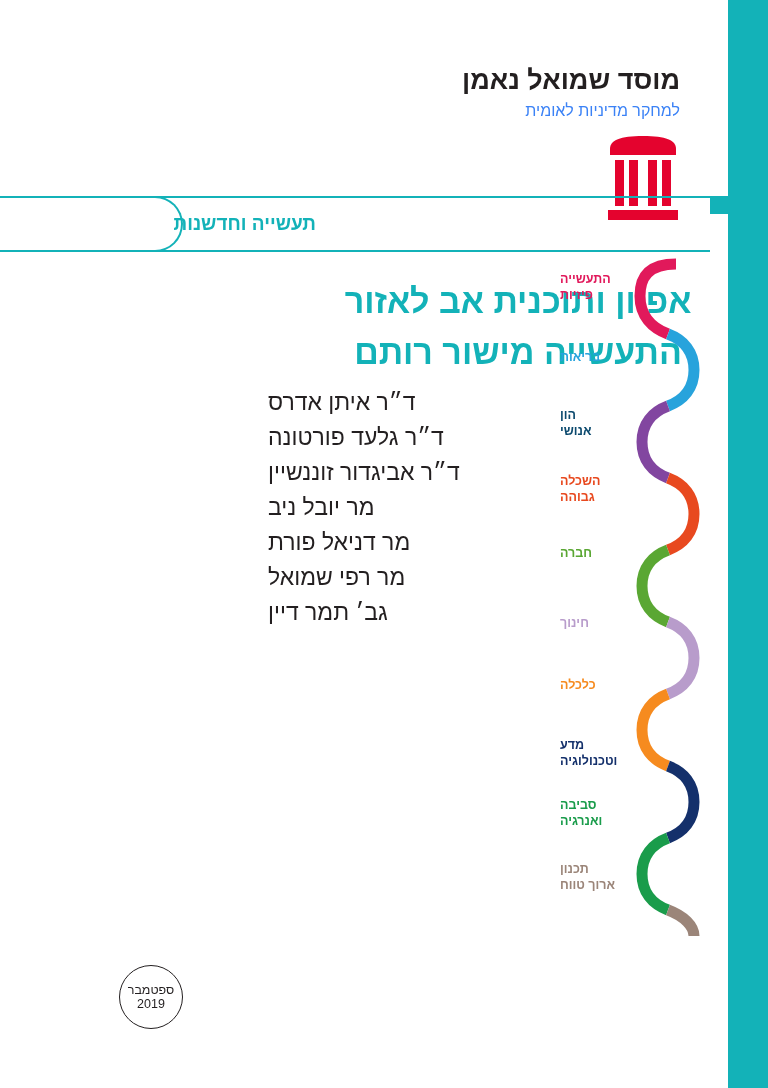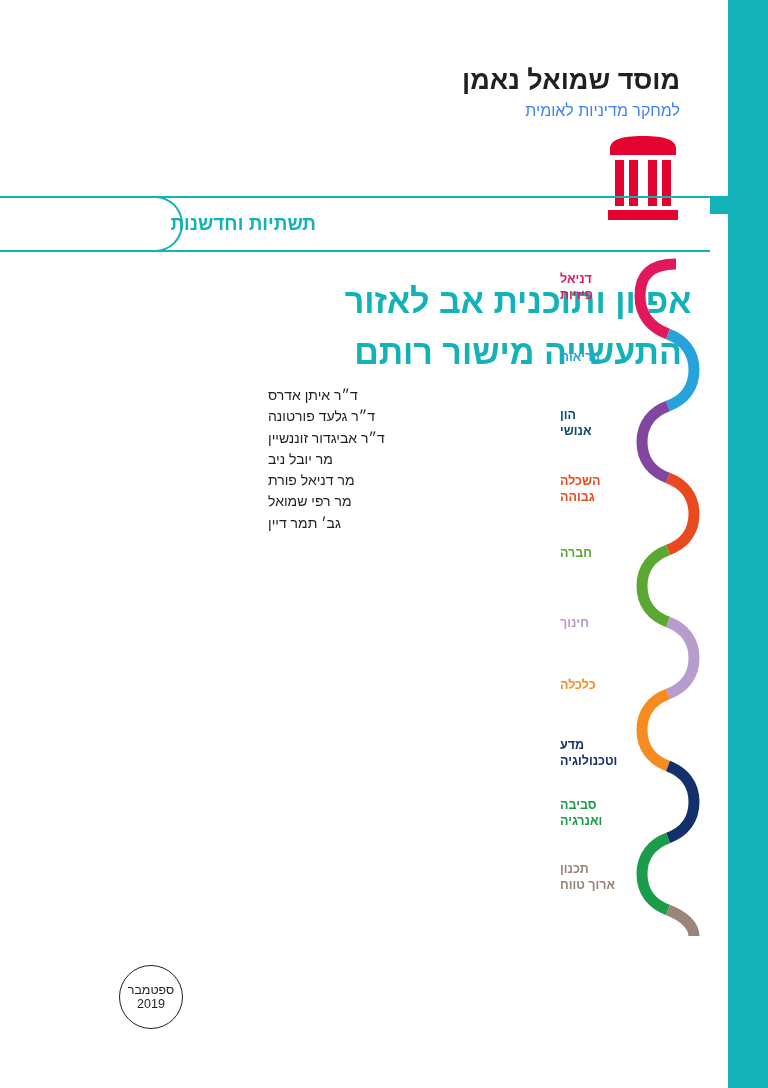--- a/index.html
+++ b/index.html
@@ -147,21 +147,21 @@
     position: absolute;
     top: 385px;
     right: 0;
     width: 538px;
     text-align: left;
     direction: rtl;
     padding-left: 38px;
     box-sizing: border-box;
   }
   .authors div {
-    font-size: 14px;
+    font-size: 23px;
     color: #231f20;
     line-height: 1.52;
     text-align: left;
   }
 
   
   .snake {
     position: absolute;
     top: 258px;
     right: 50px;
@@ -237,21 +237,21 @@
           <rect x="56" y="24" width="9" height="46"></rect>
           <rect x="2" y="74" width="70" height="10"></rect>
         </g>
       </svg>
     </div>
   </div>
 
   <div class="ribbon"></div>
   <div class="ribbon-round"></div>
   <div class="ribbon-label">
-    <span>תשתיות וחדשנות</span>
+    <span>תעשייה וחדשנות</span>
   </div>
 
   <div class="title-block">
     <div class="doc-title">אפיון ותוכנית אב לאזור</div>
     <div class="doc-title">התעשייה מישור רותם</div>
   </div>
 
   <div class="authors">
     <div>ד״ר איתן אדרס</div>
     <div>ד״ר גלעד פורטונה</div>
@@ -282,21 +282,21 @@
       <path d="M70 508 C86 514, 96 526, 96 544 C96 562, 86 574, 70 580" stroke="#14306b"></path>
 
       <path d="M70 580 C54 586, 44 598, 44 616 C44 634, 54 646, 70 652" stroke="#1a9c4b"></path>
 
       <path d="M70 652 C86 658, 96 668, 96 678" stroke="#9b8579"></path>
     </svg>
   </div>
 
   <div class="snake-labels">
     <div class="snake-label" style="top:14px;  color:#e1195b;">
-      <div>דניאל</div>
+      <div>התעשייה</div>
       <div>פיזיות</div>
     </div>
     <div class="snake-label" style="top:92px;  color:#27a3dc;">
       <div>בריאות</div>
     </div>
     <div class="snake-label" style="top:150px; color:#0c4a6e;">
       <div>הון</div>
       <div>אנושי</div>
     </div>
     <div class="snake-label" style="top:216px; color:#e8491f;">

